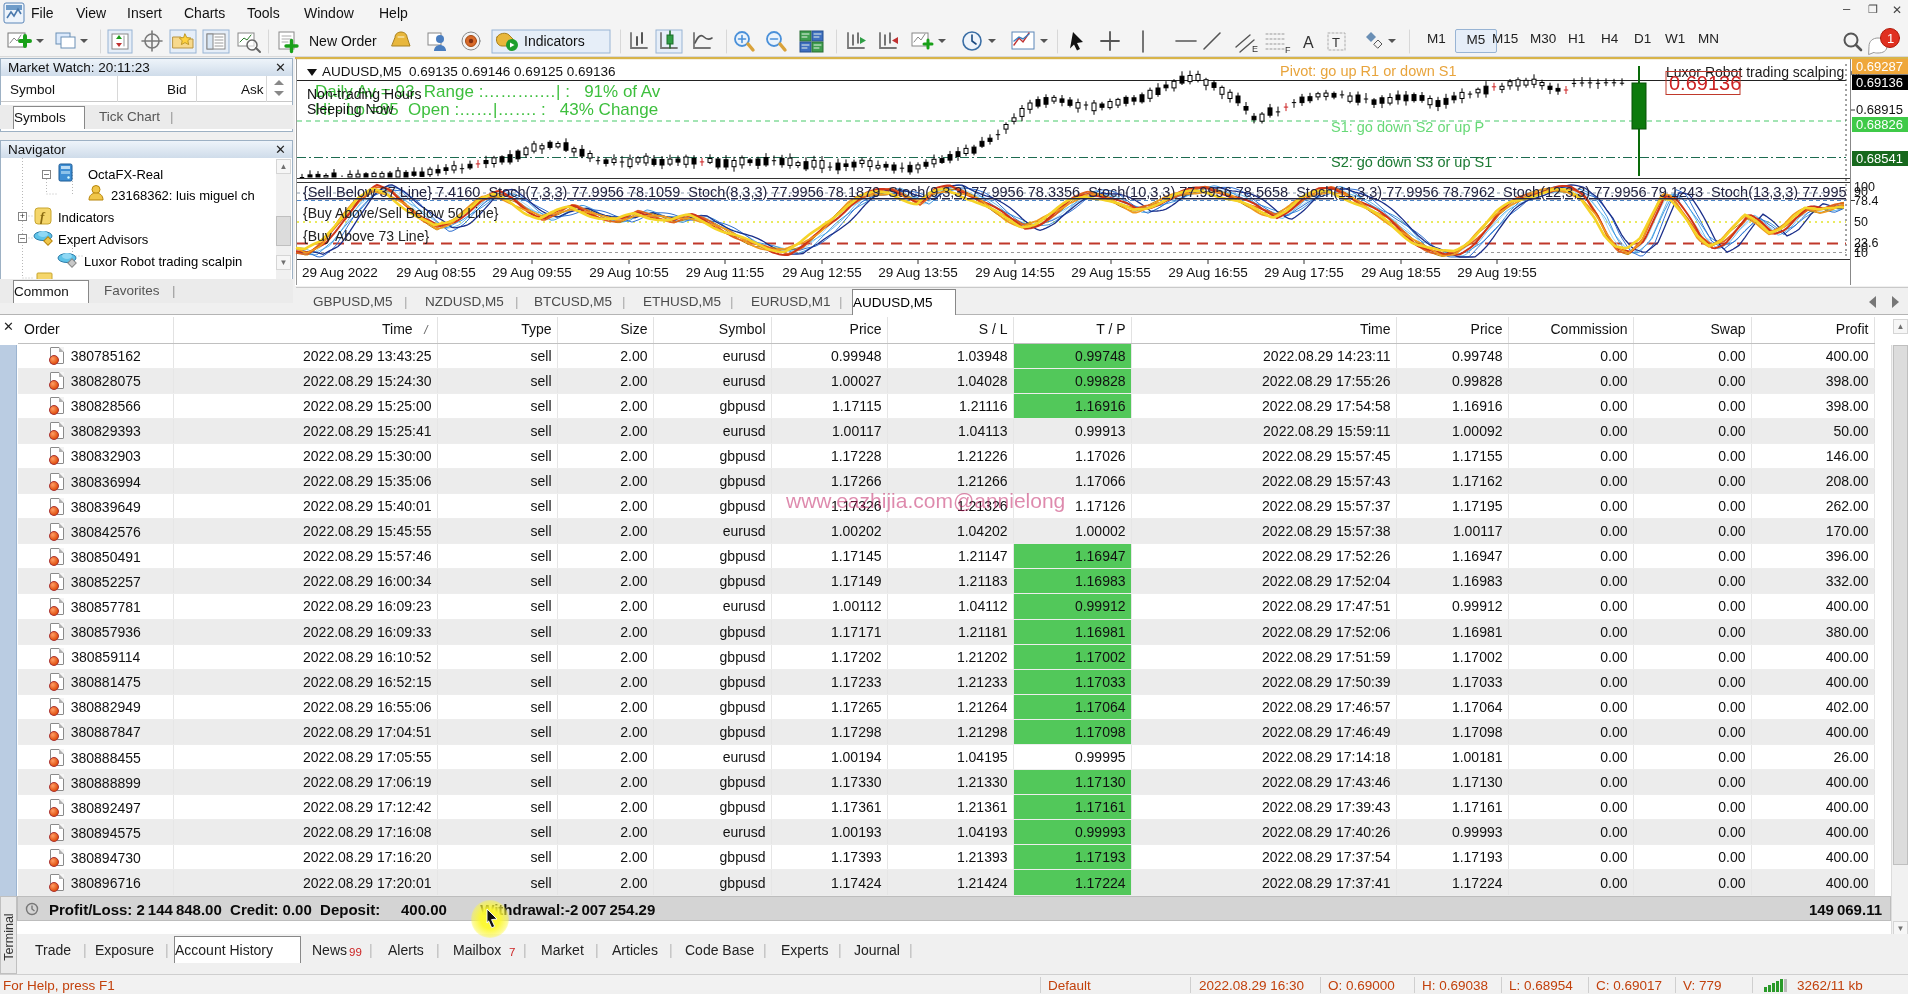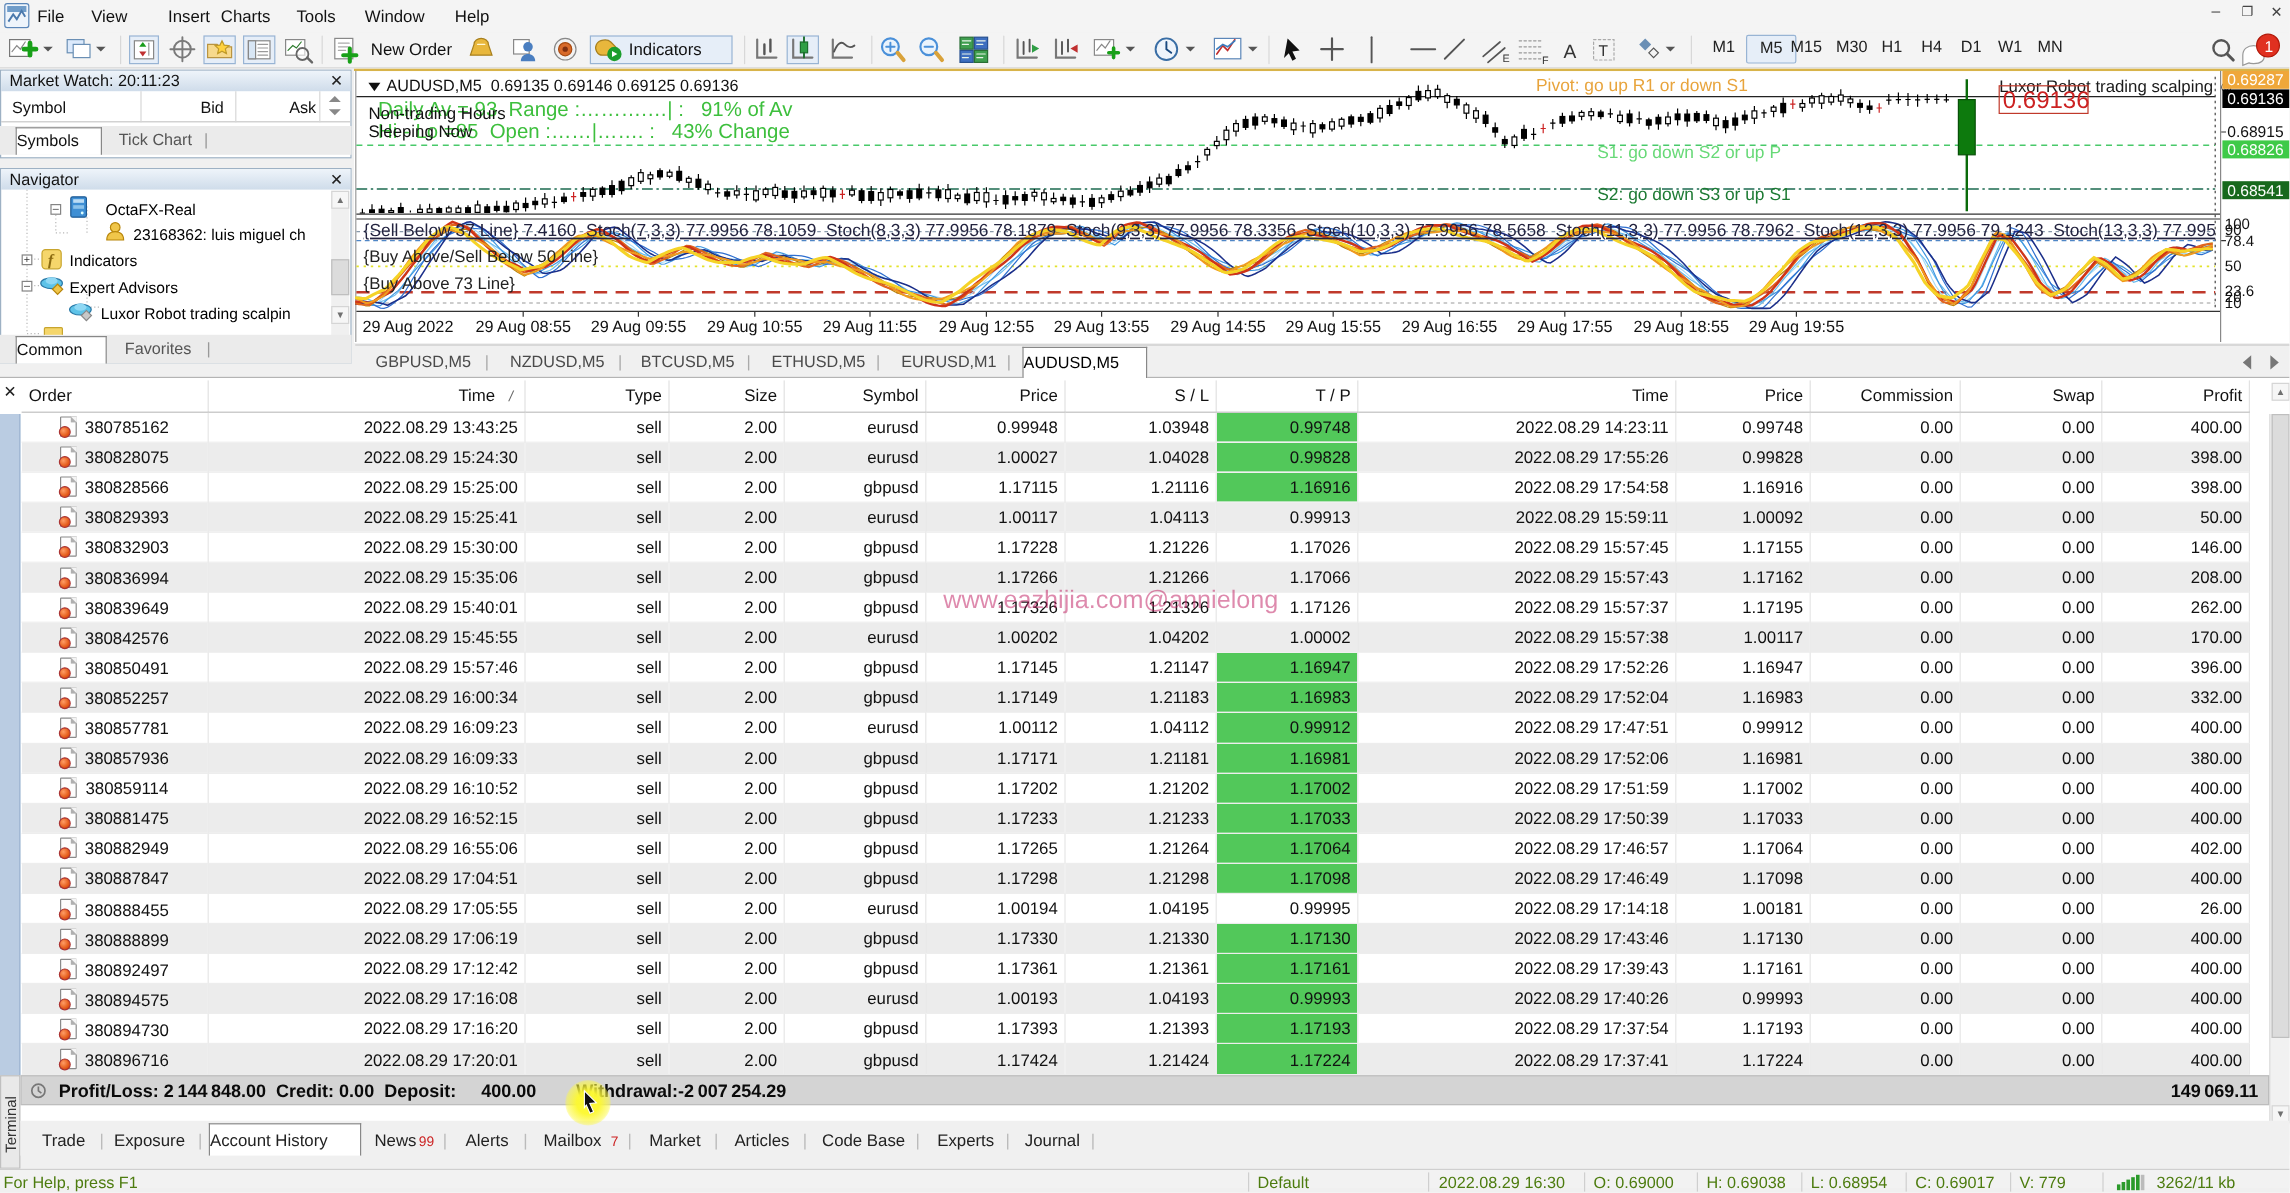--- a/index.html
+++ b/index.html
@@ -46,36 +46,36 @@
 .doc:after{content:"";position:absolute;left:-2px;bottom:-2px;width:8px;height:8px;border-radius:50%;background:radial-gradient(circle at 35% 35%,#ff9d66,#e05210 70%);border:1px solid #a33}
 #acct tr.odd .doc{background:#fff}
 #wm{position:absolute;left:786px;top:489px;font-size:21px;font-weight:normal;color:#be185d;opacity:.5}
 #sumrow{position:absolute;left:17px;top:896px;width:1874px;height:25px;background:#d4d4d4;border:1px solid #bdbdbd;font-size:15px;color:#0a0a0a}
 #sumrow b{font-weight:bold}
 #terminal-tab{position:absolute;left:0;top:896px;width:17px;height:78px;background:#e9e9e9;border:1px solid #c0c0c0}
 #terminal-tab span{position:absolute;left:-30px;top:33px;display:block;width:76px;transform:rotate(-90deg);font-size:12.5px;color:#333;text-align:center}
 #termtabs{position:absolute;left:17px;top:934px;width:1891px;height:29px;background:#f0f0f0;font-size:14px;color:#222}
 #termtabs span{position:absolute;top:8px}
 #termtabs i{font-style:normal;color:#cc2222;font-size:11.5px;position:absolute;top:12px}
-#statusbar{position:absolute;left:0;top:974px;width:1908px;height:16px;background:#f2f2f2;border-top:1px solid #cfcfcf;font-size:13.5px;color:#4d7c0f}
+#statusbar{position:absolute;left:0;top:974px;width:1908px;height:16px;background:#f2f2f2;border-top:1px solid #cfcfcf;font-size:13.5px;color:#c2410c}
 #statusbar span{position:absolute;top:3px}
 .ssep{position:absolute;top:2px;width:1px;height:16px;background:#cfcfcf}
 #tbsb{position:absolute;right:0;top:30px;width:17px;height:592px;background:#f1f1f1;border-left:1px solid #dcdcdc}
 svg text{dominant-baseline:alphabetic}
 </style></head>
 <body>
 <div id="menubar">
  <svg width="22" height="22" style="position:absolute;left:3px;top:2px" viewBox="0 0 22 22">
       <rect x="1" y="1" width="20" height="20" rx="2" fill="#eef4fb" stroke="#5b86b8"></rect>
       <rect x="3" y="3" width="16" height="5" fill="#6f9cc9"></rect>
       <path d="M4 16l4-6 3 4 4-7 3 5" stroke="#4a79ad" fill="none" stroke-width="1.6"></path>
     </svg>
  <span class="mi" style="left:31px">File</span>
  <span class="mi" style="left:76px">View</span>
- <span class="mi" style="left:140px">Insert</span>
+ <span class="mi" style="left:127px">Insert</span>
  <span class="mi" style="left:184px">Charts</span>
  <span class="mi" style="left:247px">Tools</span>
  <span class="mi" style="left:304px">Window</span>
  <span class="mi" style="left:379px">Help</span>
  <span style="position:absolute;left:1843px;top:1px;font-size:13px;color:#444">–</span>
  <span style="position:absolute;left:1868px;top:3px;font-size:11px;color:#444">❐</span>
  <span style="position:absolute;left:1892px;top:3px;font-size:12px;color:#444">✕</span>
 </div>
 <div id="toolbar">
 <svg width="1908" height="29" viewBox="0 0 1908 29" style="position:absolute;left:0;top:0">

